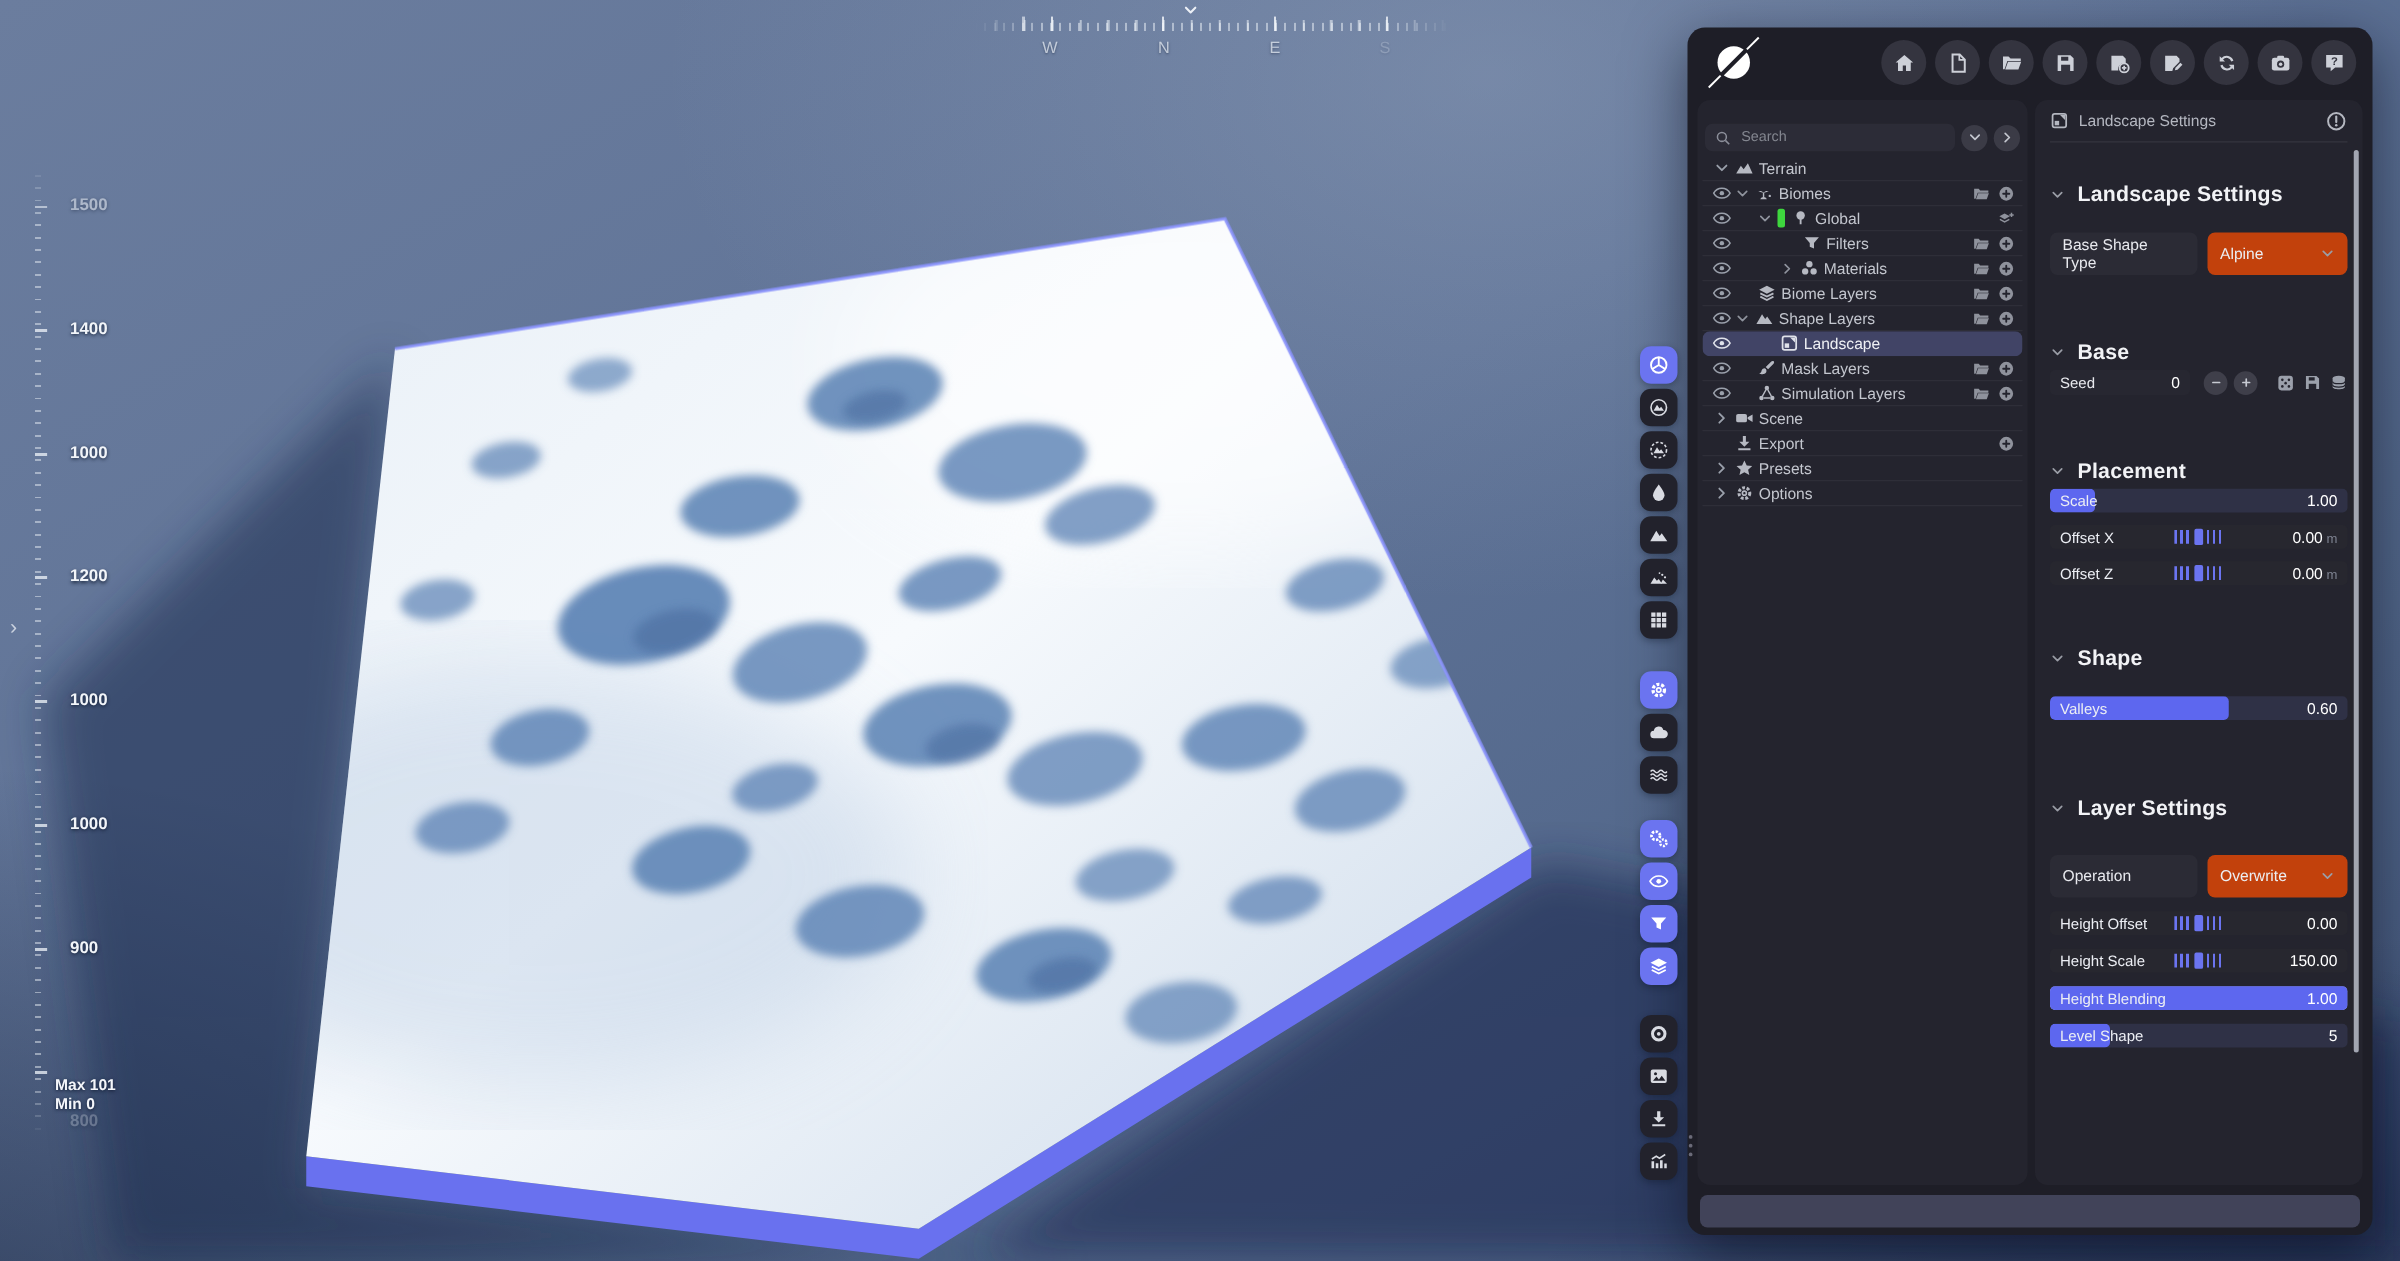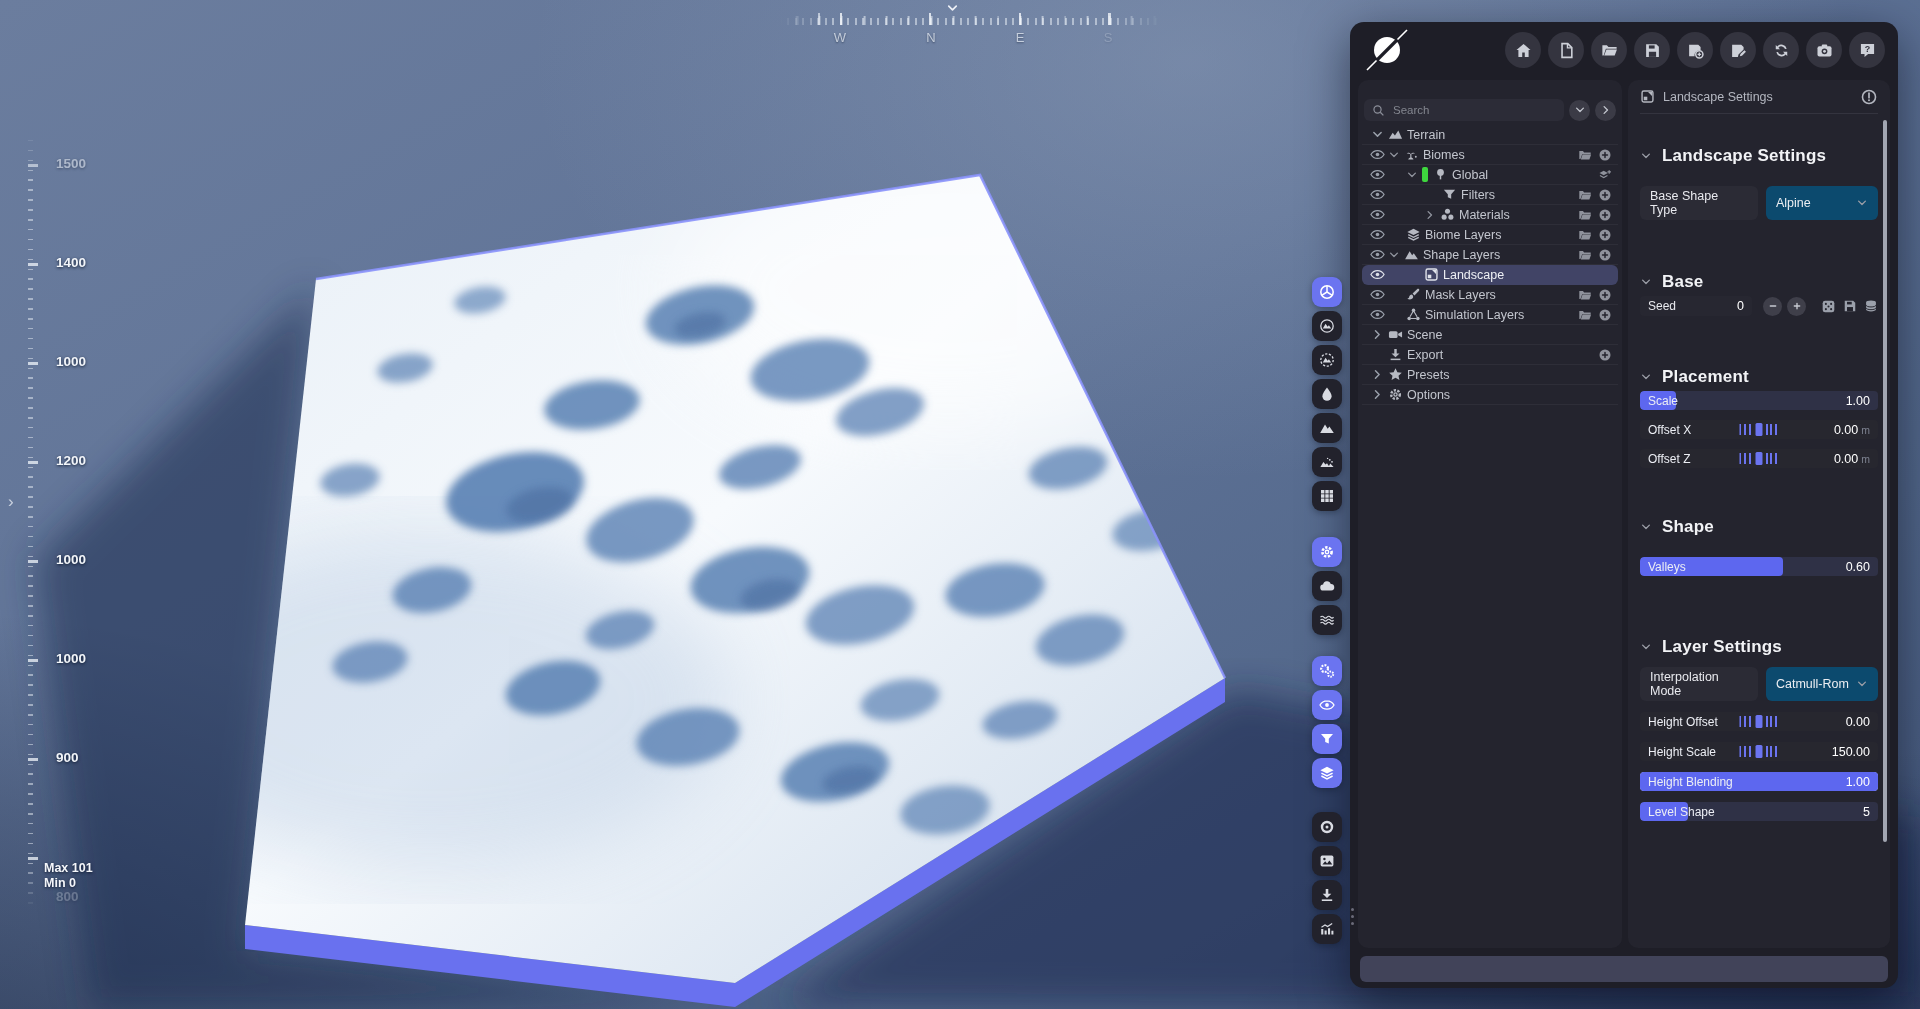--- a/index.html
+++ b/index.html
@@ -70,21 +70,21 @@
   .tacts{display:flex;gap:6px;align-items:center;color:#8f929c;margin-right:2px;}
   .tacts span{display:flex;cursor:pointer;}
   
   #set-header{display:flex;align-items:center;gap:8px;height:34px;color:#b4b7c0;font-size:12.5px;border-bottom:1px solid #34343f;}
   #set-header .sp{margin-left:auto;cursor:pointer;display:flex;}
   .shead{display:flex;align-items:center;gap:10px;cursor:pointer;}
   .shead .chev{color:#9a9da6;display:flex;}
   .shead .t{font-size:17px;font-weight:bold;color:#f2f3f6;letter-spacing:.2px;}
   .dd-row{display:flex;gap:8px;height:34px;}
   .lab-box{flex:0 0 118px;background:#2b2b35;border-radius:6px;display:flex;align-items:center;padding:0 10px;font-size:12.5px;color:#e8e9ee;}
-  .sel-box{flex:1;background:#0c4a6e;border-radius:6px;display:flex;align-items:center;justify-content:space-between;padding:0 10px;font-size:12.5px;color:#eceef2;cursor:pointer;}
+  .sel-box{flex:1;background:#c2410c;border-radius:6px;display:flex;align-items:center;justify-content:space-between;padding:0 10px;font-size:12.5px;color:#eceef2;cursor:pointer;}
   .sel-box .chev{color:#9a9da6;display:flex;}
   .seed-row{display:flex;align-items:center;height:20px;}
   .seed-box{width:112px;height:20px;background:#272731;border-radius:4px;display:flex;align-items:center;padding:0 8px;font-size:12px;color:#e8e9ee;}
   .seed-box b{margin-left:auto;font-weight:normal;font-size:12.5px;color:#fff;}
   .mini{width:19px;height:19px;border-radius:50%;background:#3f3f4a;color:#c7cad2;display:flex;align-items:center;justify-content:center;cursor:pointer;}
   .seed-icons{margin-left:auto;display:flex;gap:7px;color:#9ba0ab;}
   .seed-icons span{display:flex;cursor:pointer;}
   .slider,.scrubrow{position:relative;height:19px;border-radius:4px;display:flex;align-items:center;margin-top:10px;cursor:ew-resize;overflow:hidden;}
   .slider{background:#2f3146;}
   .scrubrow{background:#27272f;}
@@ -1062,24 +1062,24 @@
       </div>
 
       <div class="shead g5">
         <span class="chev" style="display: inline-flex;">
             <svg viewBox="0 0 16 16" width="12" height="12" fill="currentColor">
               <path d="M3.5 5.5L8 10l4.5-4.5" fill="none" stroke="currentColor" stroke-width="1.8" stroke-linecap="round" stroke-linejoin="round"></path>
             </svg>
           </span>
         <span class="t">Layer Settings</span>
       </div>
-      <div class="dd-row" style="margin-top:10px">
-        <div class="lab-box">Interpolation Mode</div>
+      <div class="dd-row mt27">
+        <div class="lab-box">Operation</div>
         <div class="sel-box">
-          <span>Catmull-Rom</span>
+          <span>Overwrite</span>
           <span class="chev" style="display: inline-flex;">
               <svg viewBox="0 0 16 16" width="12" height="12" fill="currentColor">
                 <path d="M3.5 5.5L8 10l4.5-4.5" fill="none" stroke="currentColor" stroke-width="1.8" stroke-linecap="round" stroke-linejoin="round"></path>
               </svg>
             </span>
         </div>
       </div>
       <div class="scrubrow" style="margin-top:11px">
         <span class="rlabel">Height Offset</span>
         <span class="scrub">

